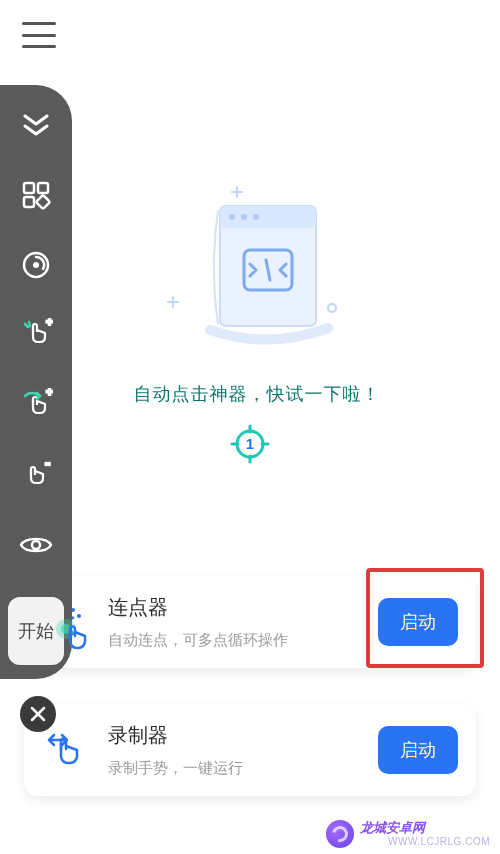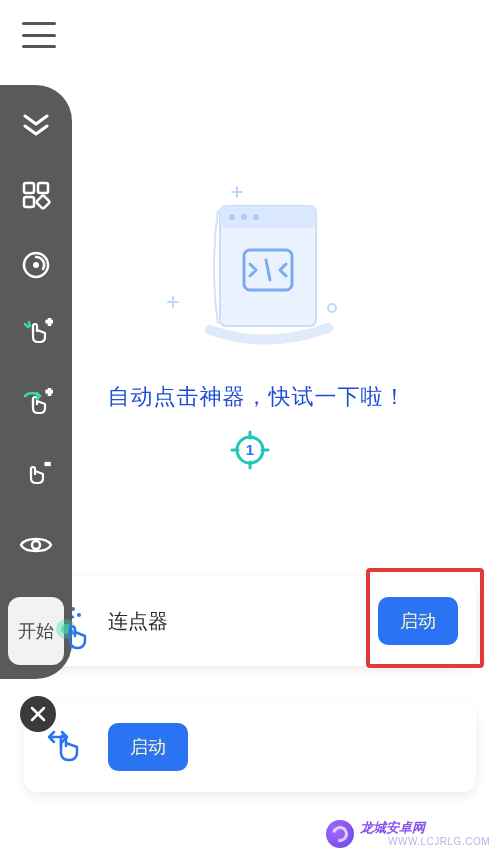--- a/index.html
+++ b/index.html
@@ -13,21 +13,21 @@
   .sidebar { position:absolute; left:0; top:85px; width:72px; background:#5a5a5a; border-top-right-radius:36px; border-bottom-right-radius:36px; padding:22px 0 14px 0; display:flex; flex-direction:column; align-items:center; gap:34px; z-index:5;}
   .sidebar .icon-slot { width:36px; height:36px; display:flex; align-items:center; justify-content:center; cursor:pointer;}
   .sidebar svg { display:block; }
   .start-btn { width:56px; height:68px; background:#f2f2f2; border-radius:12px; display:flex; align-items:center; justify-content:center; font-size:18px; color:#4a4a4a; font-weight:500; cursor:pointer; position:relative;}
   .start-btn .tap-overlay { position:absolute; right:-30px; top:20px; }
   
   .close-dot { position:absolute; left:20px; top:696px; width:36px; height:36px; background:#3a3a3a; border-radius:50%; display:flex; align-items:center; justify-content:center; color:#fff; font-size:20px; z-index:6; cursor:pointer;}
   
   .main-area { position:absolute; top:160px; left:0; right:0; display:flex; flex-direction:column; align-items:center; }
   .doc-illust { width:220px; height:200px; position:relative; }
-  .main-text { margin-top:22px; font-size:22px; color:#1d4ed8; letter-spacing:1px;margin-left:14px;}
+  .main-text { margin-top:22px; font-size:18px; color:#0f766e; letter-spacing:1px;margin-left:14px;}
   .target-marker { margin-top:18px; width:40px; height:40px; position:relative;}
   
   .cards { position:absolute; left:24px; right:24px; top:576px; display:flex; flex-direction:column; gap:36px;}
   .card { background:#fff; border-radius:14px; box-shadow:0 4px 12px rgba(0,0,0,0.08); padding:18px 18px 18px 14px; display:flex; align-items:center; gap:16px; position:relative; min-height:86px;}
   .card .card-icon { width:54px; height:54px; background:#fff; border-radius:10px; display:flex; align-items:center; justify-content:center; flex-shrink:0;}
   .card .texts { flex:1; overflow:hidden;}
   .card .title2 { font-size:20px; color:#2c2c2c; font-weight:500; }
   .card .sub { font-size:15px; color:#9a9a9a; margin-top:10px; white-space:nowrap; overflow:hidden; }
   .card .action-btn { background:#2a74f3; color:#fef9c3; font-size:18px; border:none; border-radius:10px; padding:12px 22px; cursor:pointer; flex-shrink:0;}
   .highlight-box { position:absolute; border:4px solid #e03a3a; border-radius:4px; top:-8px; right:-8px; width:118px; height:100px; pointer-events:none;}
@@ -155,32 +155,37 @@
   <div class="card">
     <div class="card-icon">
       <svg width="44" height="44" viewBox="0 0 44 44">
         <path d="M10 6 L30 18 L22 22 L30 34 L26 36 L18 24 L12 30 Z" fill="none" stroke="#2a74f3" stroke-width="2.5" stroke-linejoin="round"></path>
         <circle cx="30" cy="10" r="2" fill="#2a74f3"></circle>
           <circle cx="36" cy="16" r="2" fill="#2a74f3"></circle>
       </svg>
     </div>
     <div class="texts">
       <div class="title2">连点器</div>
+      <div class="sub">自动连点，可多点循环操作</div>
     </div>
     <button class="action-btn">启动</button>
     <div class="highlight-box"></div>
   </div>
 
   <div class="card">
     <div class="card-icon">
       <svg width="44" height="44" viewBox="0 0 44 44" fill="none" stroke="#2a74f3" stroke-width="2.5" stroke-linecap="round" stroke-linejoin="round">
         <path d="M18 16v12c0 4 3 7 7 7h2c4 0 7-3 7-7v-6l-11-4"></path>
         <path d="M18 22v-9a2.5 2.5 0 0 1 5 0v8"></path>
         <path d="M6 12h18 M6 12l5-5 M6 12l5 5 M24 12l-5-5 M24 12l-5 5"></path>
       </svg>
+    </div>
+    <div class="texts">
+      <div class="title2">录制器</div>
+      <div class="sub">录制手势，一键运行</div>
     </div>
     <button class="action-btn">启动</button>
   </div>
 
 </div>
 
 <div class="watermark">
   <div class="logo"></div>
   <div class="wtxt">
     <span class="w1">龙城安卓网</span>

